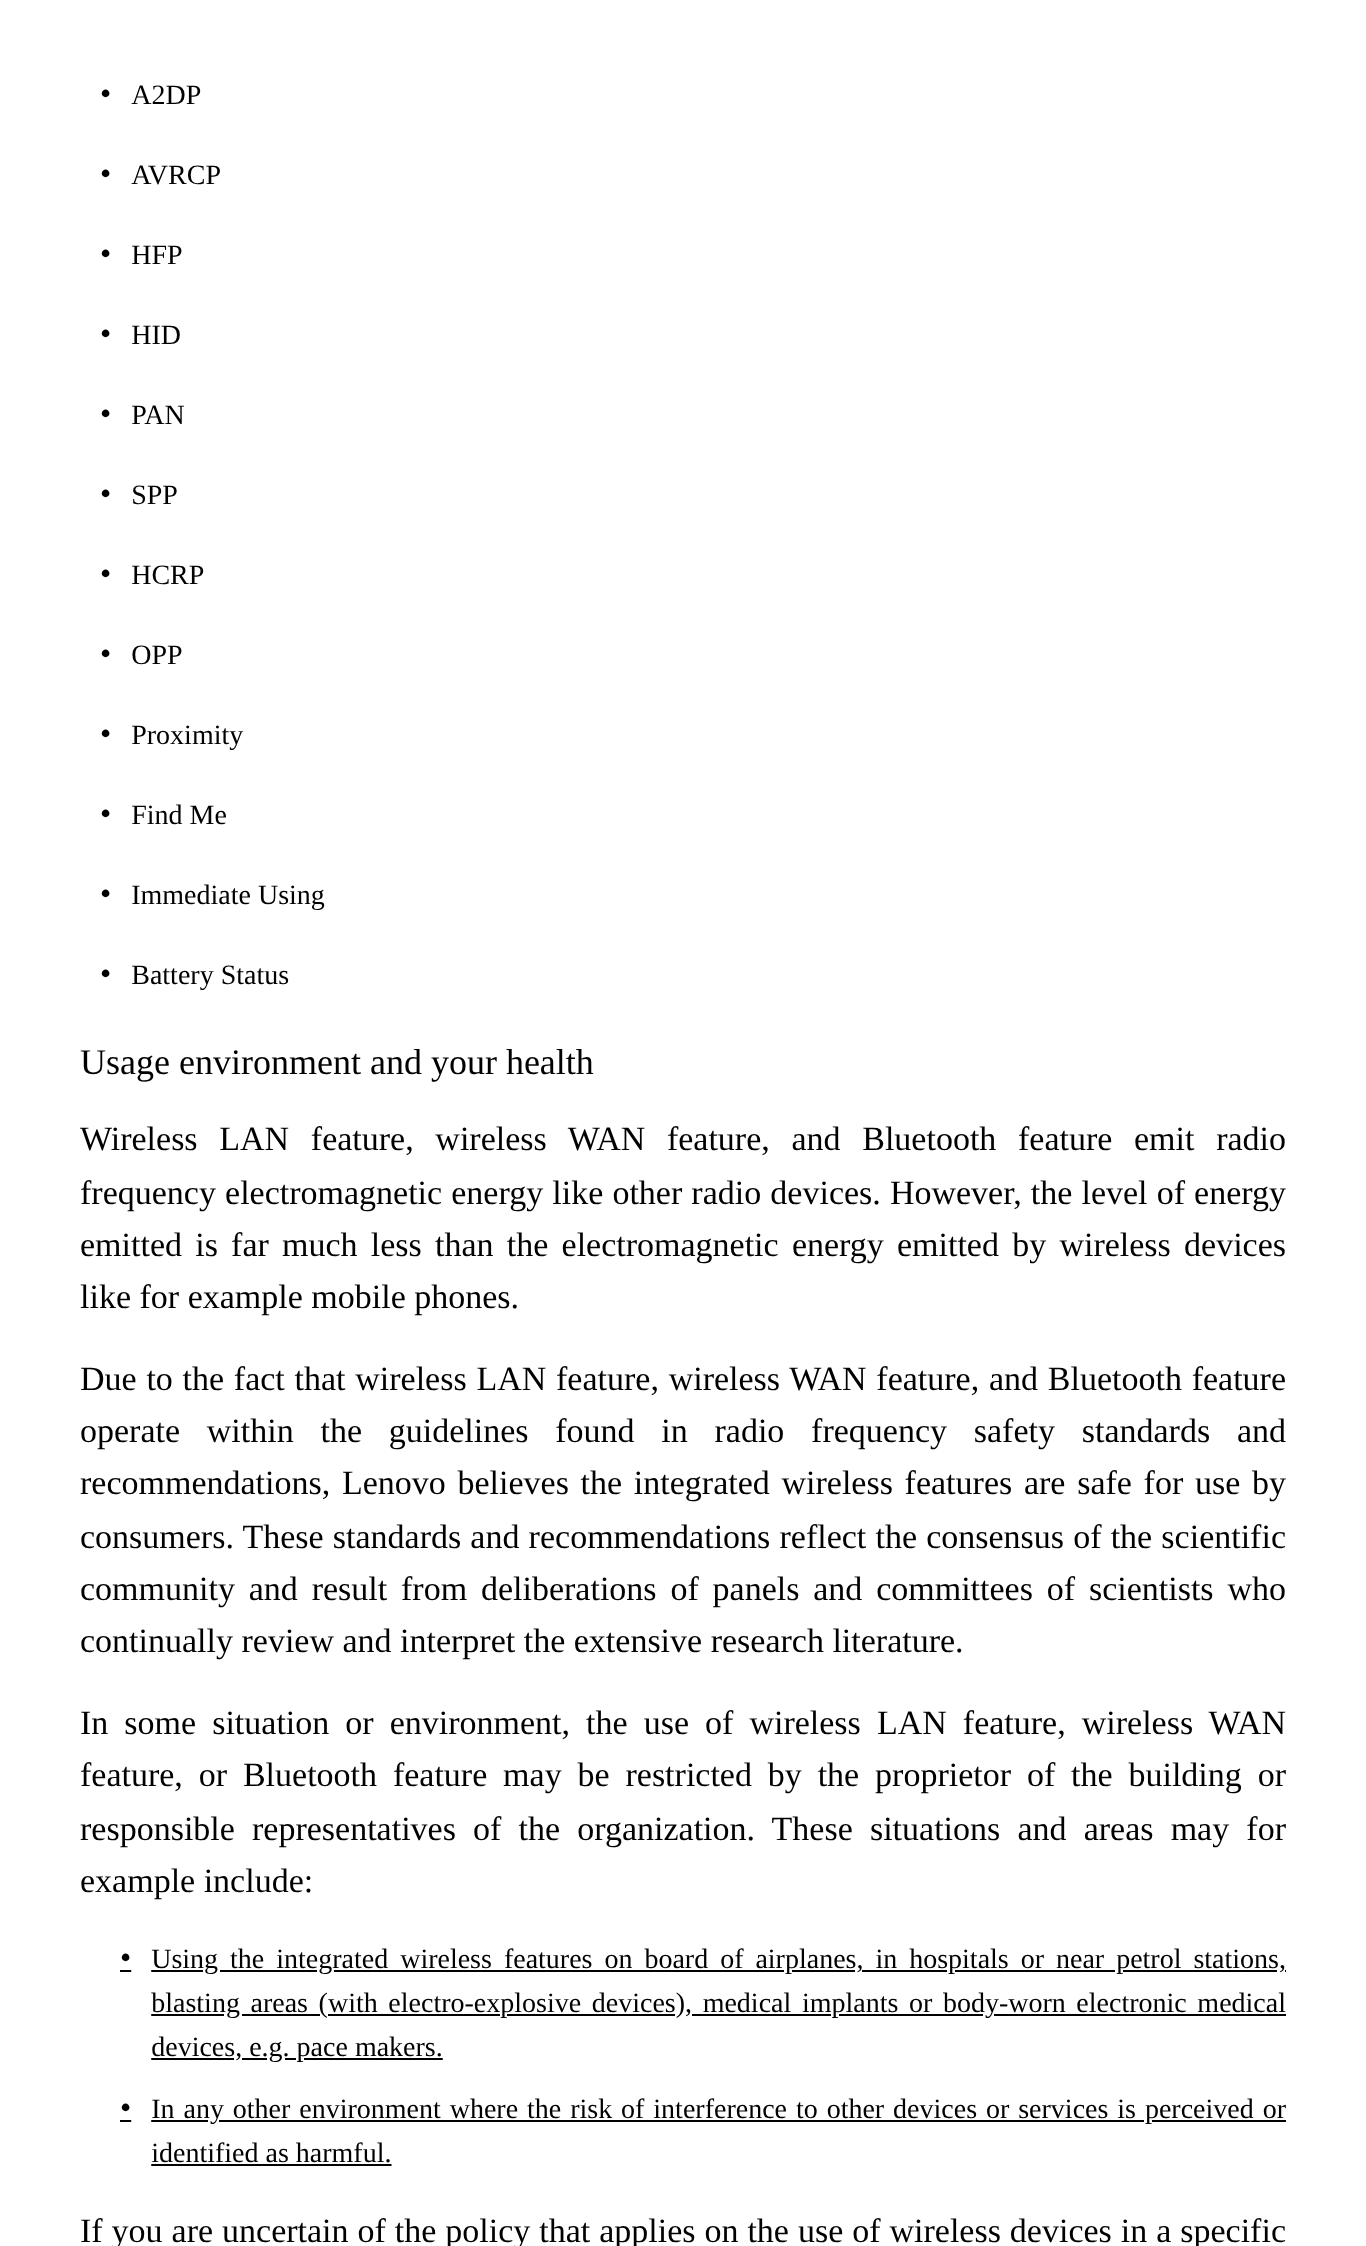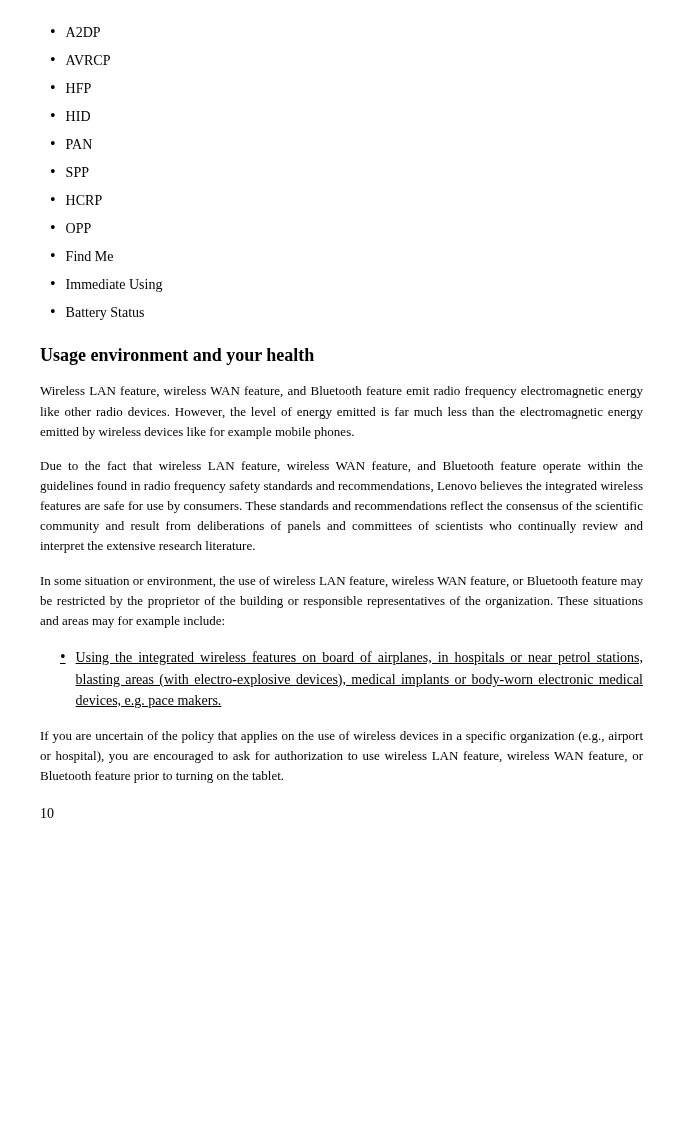--- a/index.html
+++ b/index.html
@@ -22,40 +22,41 @@
       list-style: none;
       margin: 0 0 20px 0;
       padding: 0;
     }
 
     .bullet-list li {
       display: flex;
       align-items: baseline;
       margin-bottom: 4px;
       line-height: 1.5;
+      margin-top: 16px;
     }
 
     .bullet-list li::before {
       content: "•";
       font-size: 16px;
       margin-right: 10px;
       flex-shrink: 0;
       margin-left: 10px;
     }
 
     .section-heading {
       font-size: 18px;
-      font-weight: bold;
+      font-weight: normal;
       margin-bottom: 14px;
       margin-top: 4px;
       line-height: 1.3;
     }
 
     .paragraph {
-      font-size: 13px;
+      font-size: 17px;
       line-height: 1.55;
       margin-bottom: 14px;
       text-align: justify;
     }
 
     .bullet-list-indent {
       list-style: none;
       margin: 0 0 14px 0;
       padding: 0;
     }
@@ -108,37 +109,43 @@
     <li>
       <span>SPP</span>
     </li>
     <li>
       <span>HCRP</span>
     </li>
     <li>
       <span>OPP</span>
     </li>
     <li>
+      <span>Proximity</span>
+    </li>
+    <li>
       <span>Find Me</span>
     </li>
     <li>
       <span>Immediate Using</span>
     </li>
     <li>
       <span>Battery Status</span>
     </li>
   </ul>
 
 <h2 class="section-heading">Usage environment and your health</h2>
 
 <p class="paragraph">Wireless LAN feature, wireless WAN feature, and Bluetooth feature emit radio frequency electromagnetic energy like other radio devices.  However, the level of energy emitted is far much less than the electromagnetic energy emitted by wireless devices like for example mobile phones.</p>
 <p class="paragraph">Due to the fact that wireless LAN feature, wireless WAN feature, and Bluetooth feature operate within the guidelines found in radio frequency safety standards and recommendations, Lenovo believes the integrated wireless features are safe for use by consumers. These standards and recommendations reflect the consensus of the scientific community and result from deliberations of panels and committees of scientists who continually review and interpret the extensive research literature.</p>
 <p class="paragraph">In some situation or environment, the use of wireless LAN feature, wireless WAN feature, or Bluetooth feature may be restricted by the proprietor of the building or responsible representatives of the organization.  These situations and areas may for example include:</p>
 
 <ul class="bullet-list-indent">
 <li>
       <span class="item-text">Using the integrated wireless features on board of airplanes, in hospitals or near petrol stations, blasting areas (with electro-explosive devices), medical implants or body-worn electronic medical devices, e.g.  pace makers.</span>
     </li>
+    <li>
+      <span class="item-text">In any other environment where the risk of interference to other devices or services is perceived or identified as harmful.</span>
+    </li>
   </ul>
 
 <p class="paragraph">If you are uncertain of the policy that applies on the use of wireless devices in a specific organization (e.g., airport or hospital), you are encouraged to ask for authorization to use wireless LAN feature, wireless WAN feature, or Bluetooth feature prior to turning on the tablet.</p>
 
 <p class="page-number">10</p>
 
 </body></html>

